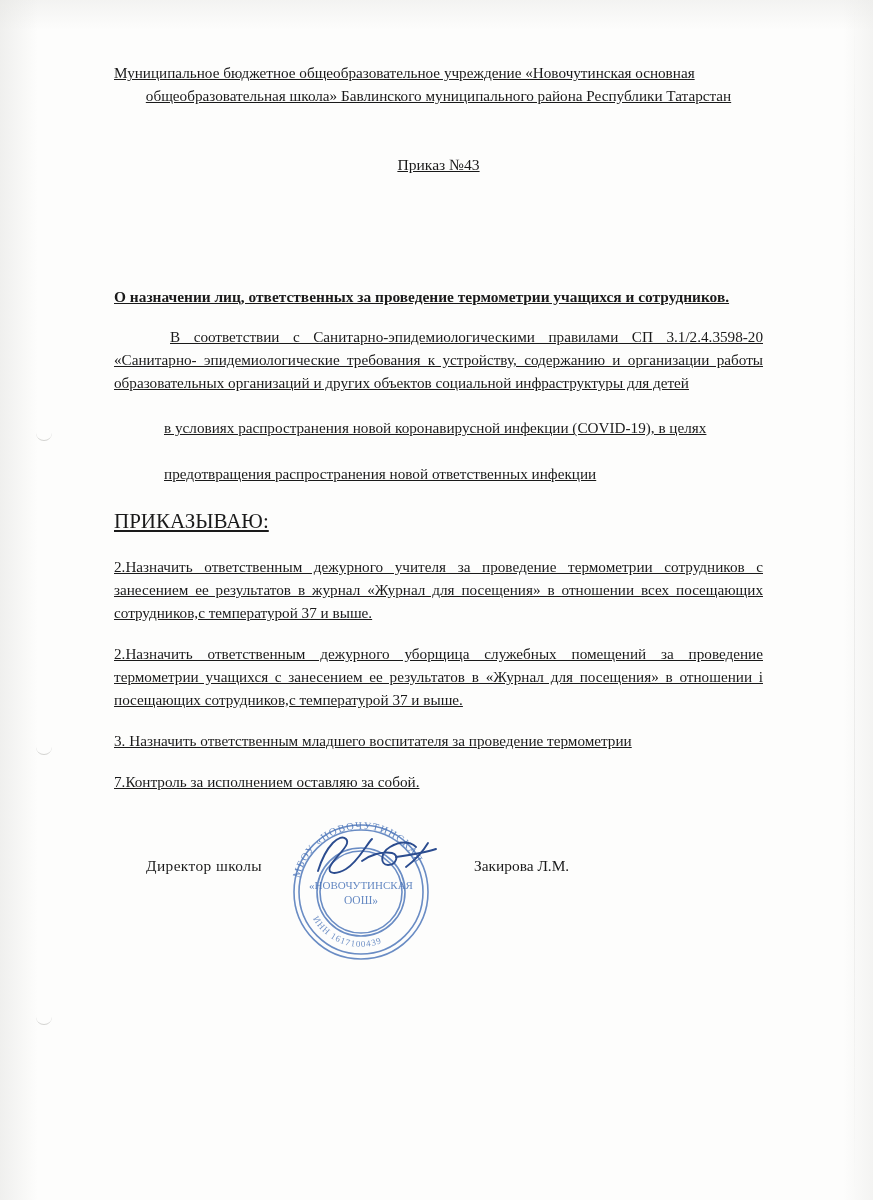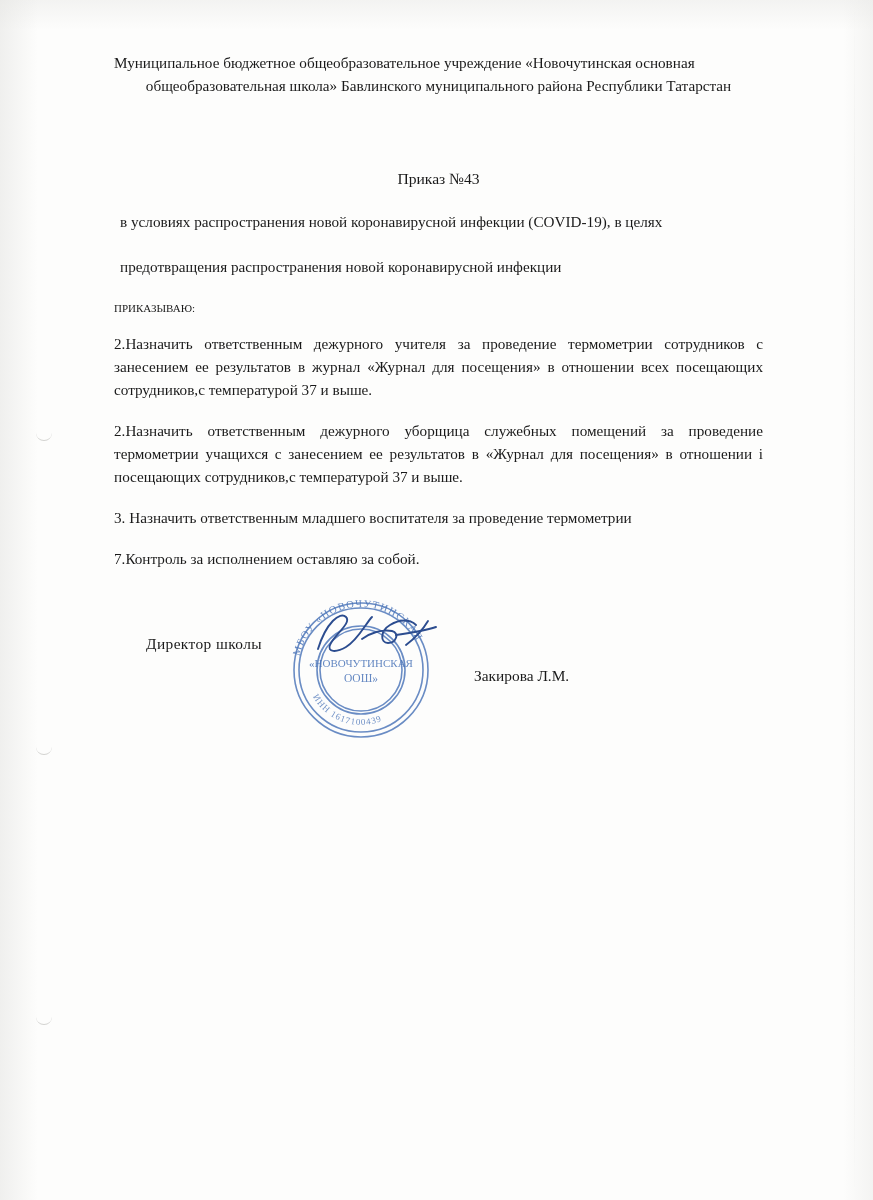--- a/index.html
+++ b/index.html
@@ -28,76 +28,76 @@
     background:
       linear-gradient(90deg, rgba(228,228,226,0.55) 0px, rgba(255,255,255,0) 38px),
       linear-gradient(270deg, rgba(232,232,230,0.45) 0px, rgba(255,255,255,0) 30px),
       linear-gradient(180deg, rgba(233,233,231,0.5) 0px, rgba(255,255,255,0) 30px);
     pointer-events: none;
   }
   .content {
     position: absolute;
     left: 114px;
     right: 110px;
-    top: 52px;
+    top: 62px;
+    text-decoration: underline;
   }
   .hdr {
     font-size: 15.2px;
     line-height: 1.5;
     text-align: left;
   }
   .hdr .l2 { display: block; text-align: center; }
   .order-title {
     text-align: center;
     font-size: 15.6px;
-    margin-top: 72px;
+    margin-top: 48px;
   }
   .order-date {
     text-align: center;
     font-size: 15.2px;
     margin-top: 22px;
     padding-left: 10px;
   }
   .subject {
     font-weight: bold;
     font-size: 15.4px;
     margin-top: 112px;
     line-height: 1.4;
   }
   p.body-par {
     font-size: 15.2px;
     line-height: 1.52;
     margin: 18px 0 0 0;
     text-align: justify;
   }
   p.indent { text-indent: 56px; }
-  p.loose { text-align: left; margin-top: 22px; padding-left: 6px; }
+  p.loose { text-align: left; margin-top: 22px; padding-left: 6px; margin-left: 44px; }
   p.cmd {
     margin-top: 24px;
-    font-size: 11px;
+    font-size: 21px;
   }
   p.j2 { text-align: justify; }
   .item { margin-top: 20px; }
   .sign-row {
     margin-top: 56px;
     font-size: 15.4px;
     position: relative;
     height: 40px;
   }
   .sign-title {
     position: absolute;
     left: 32px;
     top: 8px;
     letter-spacing: 0.4px;
   }
   .sign-name {
     position: absolute;
     left: 360px;
     top: 8px;
-    margin-top: 32px;
   }
   
   .stamp {
     position: absolute;
     left: 162px;
     top: -42px;
     width: 170px;
     height: 170px;
     pointer-events: none;
   }
@@ -144,23 +144,25 @@
 
   <div class="content">
 
     <div class="hdr">
       <span>Муниципальное бюджетное общеобразовательное учреждение «Новочутинская основная</span>
       <span class="l2">общеобразовательная школа» Бавлинского муниципального района Республики Татарстан</span>
     </div>
 
     <div class="order-title">Приказ №43</div>
 
-
+    <div class="subject">О назначении лиц, ответственных за проведение термометрии учащихся и сотрудников.</div>
+
+    <p class="body-par indent j2">В соответствии с Санитарно-эпидемиологическими правилами СП 3.1/2.4.3598-20 «Санитарно- эпидемиологические требования к устройству, содержанию и организации работы образовательных организаций и других объектов социальной инфраструктуры для детей</p>
     <p class="body-par loose">в условиях распространения новой коронавирусной инфекции (COVID-19), в целях</p>
-    <p class="body-par loose">предотвращения распространения новой коронавирусной инфекции</p>
+    <p class="body-par loose">предотвращения распространения новой ответственных инфекции</p>
 
     <p class="cmd">ПРИКАЗЫВАЮ:</p>
 
     <p class="body-par item j2">2.Назначить  ответственным  дежурного учителя    за проведение  термометрии  сотрудников  с занесением ее результатов в журнал «Журнал для посещения» в отношении всех посещающих сотрудников,с температурой 37 и выше.</p>
     <p class="body-par item j2">2.Назначить  ответственным  дежурного уборщица служебных помещений  за проведение термометрии   учащихся    с занесением ее результатов в  «Журнал для посещения» в отношении і посещающих сотрудников,с температурой 37 и выше.</p>
     <p class="body-par item">3. Назначить  ответственным  младшего  воспитателя  за проведение  термометрии</p>
     <p class="body-par item">7.Контроль за исполнением оставляю за собой.</p>
 
     <div class="sign-row">
       <span class="sign-title">Директор  школы</span>

